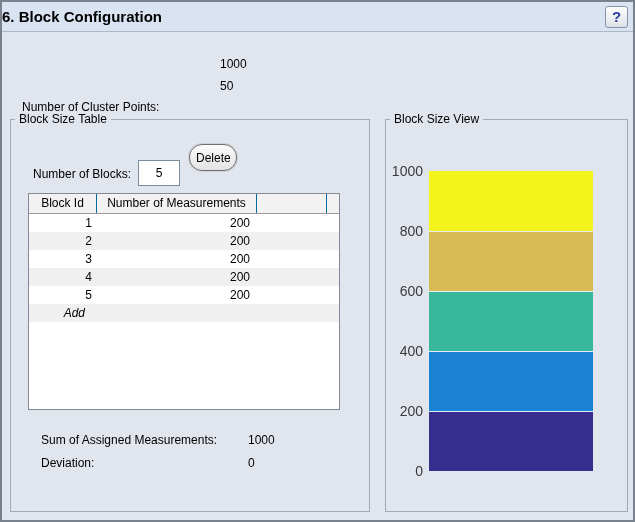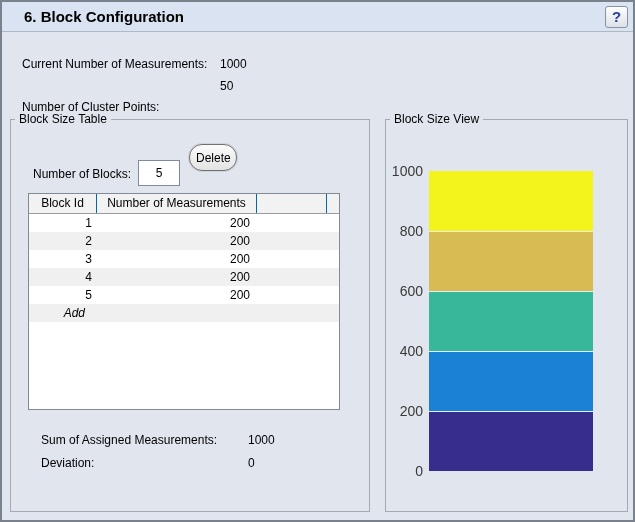--- a/index.html
+++ b/index.html
@@ -4,21 +4,21 @@
 <style>
   html,body{margin:0;padding:0;background:#f4f4f4;}
   .window{
     position:relative;width:635px;height:522px;box-sizing:border-box;
     background:#e0e5ee;border:2px solid #79818c;overflow:hidden;
     font-family:"Liberation Sans", sans-serif;color:#000;
   }
   .titlebar{
     position:absolute;left:0;top:0;right:0;height:30px;
     background:#d9e3f1;border-bottom:1px solid #aeb8c6;
-    display:flex;align-items:center;padding:0 22px;box-sizing:border-box;
+    display:flex;align-items:center;padding:0 0;box-sizing:border-box;
   }
   .title{font-size:15px;font-weight:bold;}
   .help-btn{
     position:absolute;right:5px;top:4px;width:23px;height:22px;
     border:1px solid #8794a3;border-radius:3px;
     background:linear-gradient(#fdfdfd,#dde2e8);
     color:#2a3f9d;font-weight:bold;font-size:15px;line-height:20px;
     text-align:center;cursor:default;padding:0;
     font-family:"Liberation Sans", sans-serif;
   }
@@ -74,21 +74,20 @@
 </head>
 <body>
 
 <div class="window">
 
   <div class="titlebar">
     <span class="title">6. Block Configuration</span>
     <button class="help-btn">?</button>
   </div>
 
-  <span class="lbl" style="left:20px;top:55px;">Current Number of Measurements:</span>
   <span class="val" style="left:218px;top:55px;">1000</span>
   <span class="lbl" style="left:20px;top:77px;margin-top:21px;">Number of Cluster Points:</span>
   <span class="val" style="left:218px;top:77px;">50</span>
 
   <div class="group" style="left:8px;top:117px;width:360px;height:393px;">
     <span class="group-label">Block Size Table</span>
 
     <span class="lbl" style="left:22px;top:47px;">Number of Blocks:</span>
     <input class="nb-input" type="text" value="5" style="">
     <button class="delete-btn">Delete</button>

